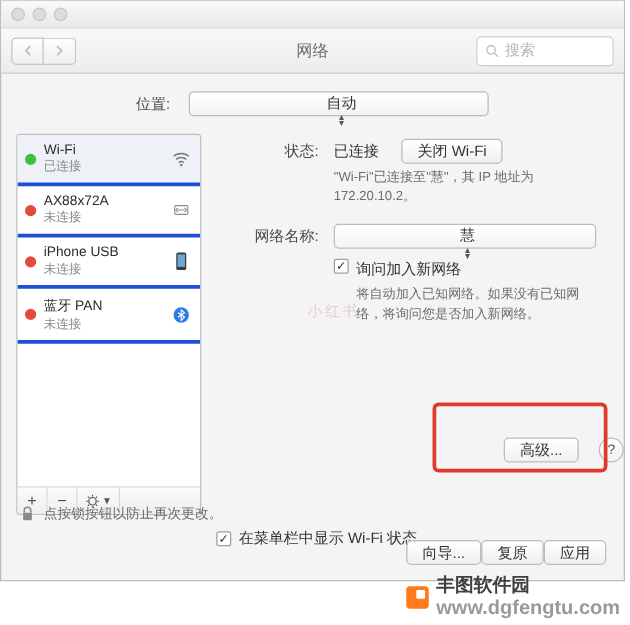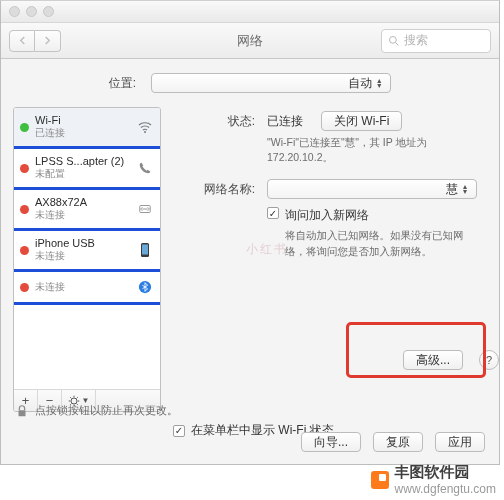--- a/index.html
+++ b/index.html
@@ -63,22 +63,22 @@
   .search svg{width:12px;height:12px;fill:#b5b5b5;}
 
   .loc-row{
     display:flex;align-items:center;justify-content:center;gap:15px;
     padding:14px 0 10px 0;
   }
   .label{font-size:12px;color:#4a4a4a;text-align:right;}
   .popup{
     height:20px;background:linear-gradient(#fff,#f3f3f3);
     border:1px solid #bcbcbc;border-radius:4px;
-    display:flex;align-items:center;justify-content:flex-end;
-    padding:0 4px 0 8px;font-size:12px;
+    display:flex;align-items:center;justify-content:flex-start;
+    padding:0 4px 0 8px;font-size:12px;flex-direction:column;
   }
   .popup .arrows{
     width:14px;display:flex;flex-direction:column;align-items:center;
     color:#555;font-size:8px;line-height:5px;
   }
 
   .content{
     display:flex;
     padding:4px 12px 8px 12px;
     gap:10px;
@@ -168,33 +168,33 @@
     display:flex;align-items:center;justify-content:center;color:#555;font-size:11px;
   }
 
   .lock-row{
     position:absolute;left:14px;bottom:46px;
     display:flex;align-items:center;gap:6px;color:#6a6a6a;font-size:11px;
   }
 
   .bottom-buttons{
     position:absolute;right:14px;bottom:12px;
-    display:flex;gap:12px;
+    display:flex;gap:0;
   }
 
   .brand{
     position:absolute;right:8px;bottom:4px;
     display:flex;align-items:center;gap:6px;
     font-size:15px;font-weight:600;color:#3f3f3f;
   }
   .brand-logo{
     width:18px;height:18px;background:#ff7a1a;border-radius:3px;position:relative;
   }
   .brand-logo::after{content:"";position:absolute;width:7px;height:7px;background:#fff;top:3px;right:3px;border-radius:1px;}
-  .brand-url{font-size:12px;color:#9a9a9a;font-weight:400;display:block;}
+  .brand-url{font-size:16px;color:#9a9a9a;font-weight:700;display:block;}
 </style>
 </head>
 <body>
 
 <div class="window">
 
   <div class="titlebar">
     <div class="traffic">
       <div class="dot"></div>
       <div class="dot"></div>
@@ -246,32 +246,20 @@
         <span class="sb-icon">
           <svg width="16" height="16" viewBox="0 0 16 16">
               <path d="M2 6c3-3 9-3 12 0M4 8.5c2-2 6-2 8 0M6 11c1-1 3-1 4 0" fill="none" stroke="#7a7a7a" stroke-width="1.2"></path>
               <circle cx="8" cy="13" r="1" fill="#7a7a7a"></circle>
             </svg>
         </span>
       </div>
       <div class="sb-item">
         <span class="statusdot red"></span>
         <div class="sb-text">
-          <div class="sb-name">LPSS S...apter (2)</div>
-          <div class="sb-sub">未配置</div>
-        </div>
-        <span class="sb-icon">
-          <svg width="14" height="14" viewBox="0 0 16 16">
-              <path d="M4 2c-1 0-2 1-2 2 0 5 5 10 10 10 1 0 2-1 2-2l-3-2-1 1c-2-1-4-3-5-5l1-1-2-3z" fill="#8a8a8a"></path>
-            </svg>
-        </span>
-      </div>
-      <div class="sb-item">
-        <span class="statusdot red"></span>
-        <div class="sb-text">
           <div class="sb-name">AX88x72A</div>
           <div class="sb-sub">未连接</div>
         </div>
         <span class="sb-icon">
           <svg width="14" height="14" viewBox="0 0 16 16">
               <rect x="2" y="4" width="12" height="8" rx="1" fill="none" stroke="#8a8a8a"></rect>
               <path d="M5 8h6M5 6l-2 2 2 2M11 6l2 2-2 2" fill="none" stroke="#8a8a8a"></path>
             </svg>
         </span>
       </div>
@@ -284,20 +272,21 @@
         <span class="sb-icon">
           <svg width="10" height="16" viewBox="0 0 10 16">
               <rect x="1" y="1" width="8" height="14" rx="1.5" fill="#3a3a3a"></rect>
               <rect x="2" y="2.5" width="6" height="10" fill="#6aa8d8"></rect>
             </svg>
         </span>
       </div>
       <div class="sb-item">
         <span class="statusdot red"></span>
         <div class="sb-text">
+          <div class="sb-name">蓝牙 PAN</div>
           <div class="sb-sub">未连接</div>
         </div>
         <span class="sb-icon">
           <svg width="14" height="14" viewBox="0 0 16 16">
               <circle cx="8" cy="8" r="7" fill="#2b7de0"></circle>
               <path d="M8 3v10l3-3-6-4m0 4l6-4-3-3" fill="none" stroke="#fff" stroke-width="1"></path>
             </svg>
         </span>
       </div>
 

